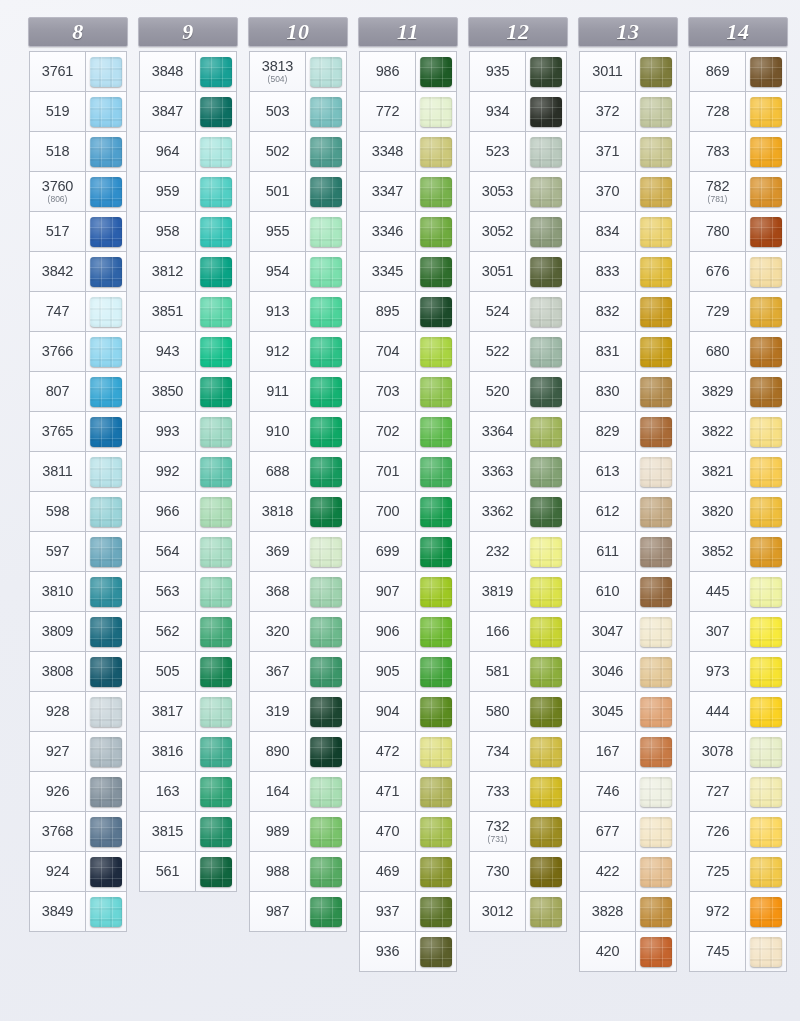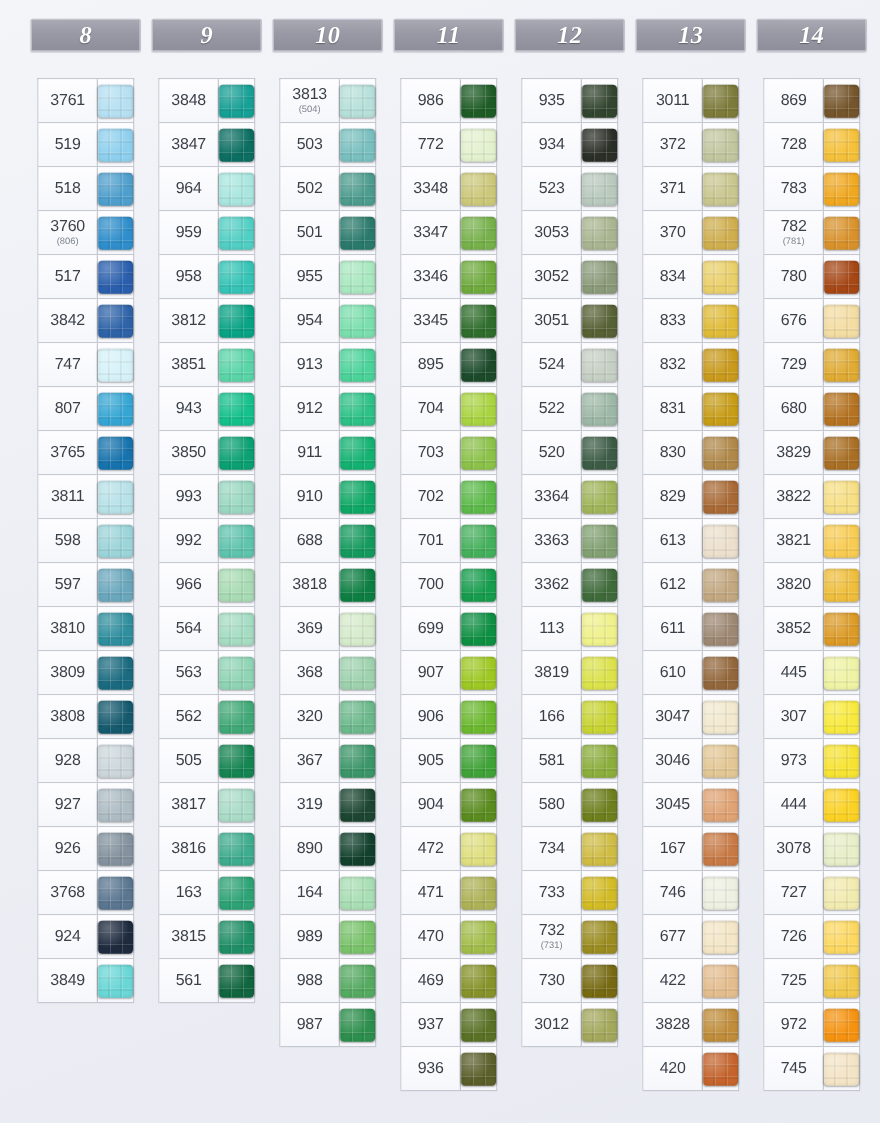--- a/index.html
+++ b/index.html
@@ -50,26 +50,25 @@
     color: #ffffff;
     font-family: "Liberation Serif", serif;
     font-style: italic;
     font-weight: bold;
     font-size: 22px;
     line-height: 22px;
     text-shadow: 0 1px 1px rgba(0,0,0,0.35);
     letter-spacing: 0.5px;
   }
   .rows {
-    width: 88px;
+    width: 98px;
     border: 1px solid #bfc2cc;
     border-bottom: none;
     background: #fbfbfd;
     box-sizing: border-box;
-    margin-top: 20px;
   }
   .row {
     display: flex;
     align-items: stretch;
     height: 40px;
     border-bottom: 1px solid #bfc2cc;
     box-sizing: border-box;
     background: linear-gradient(180deg,#fdfdff 0%,#f6f7fb 100%);
   }
   .code-cell {
@@ -188,20 +187,28 @@
         <div class="row">
           <div class="code-cell">
             <div class="code">747</div>
           </div>
           <div class="swatch-cell">
             <div class="swatch" style="background: rgb(214, 242, 248);"></div>
           </div>
         </div>
         <div class="row">
           <div class="code-cell">
+            <div class="code">3766</div>
+          </div>
+          <div class="swatch-cell">
+            <div class="swatch" style="background: rgb(143, 214, 239);"></div>
+          </div>
+        </div>
+        <div class="row">
+          <div class="code-cell">
             <div class="code">807</div>
           </div>
           <div class="swatch-cell">
             <div class="swatch" style="background: rgb(53, 166, 212);"></div>
           </div>
         </div>
         <div class="row">
           <div class="code-cell">
             <div class="code">3765</div>
           </div>
@@ -953,21 +960,21 @@
         <div class="row">
           <div class="code-cell">
             <div class="code">3362</div>
           </div>
           <div class="swatch-cell">
             <div class="swatch" style="background: rgb(63, 107, 59);"></div>
           </div>
         </div>
         <div class="row">
           <div class="code-cell">
-            <div class="code">113</div>
+            <div class="code">232</div>
           </div>
           <div class="swatch-cell">
             <div class="swatch" style="background: rgb(239, 241, 138);"></div>
           </div>
         </div>
         <div class="row">
           <div class="code-cell">
             <div class="code">3819</div>
           </div>
           <div class="swatch-cell">

